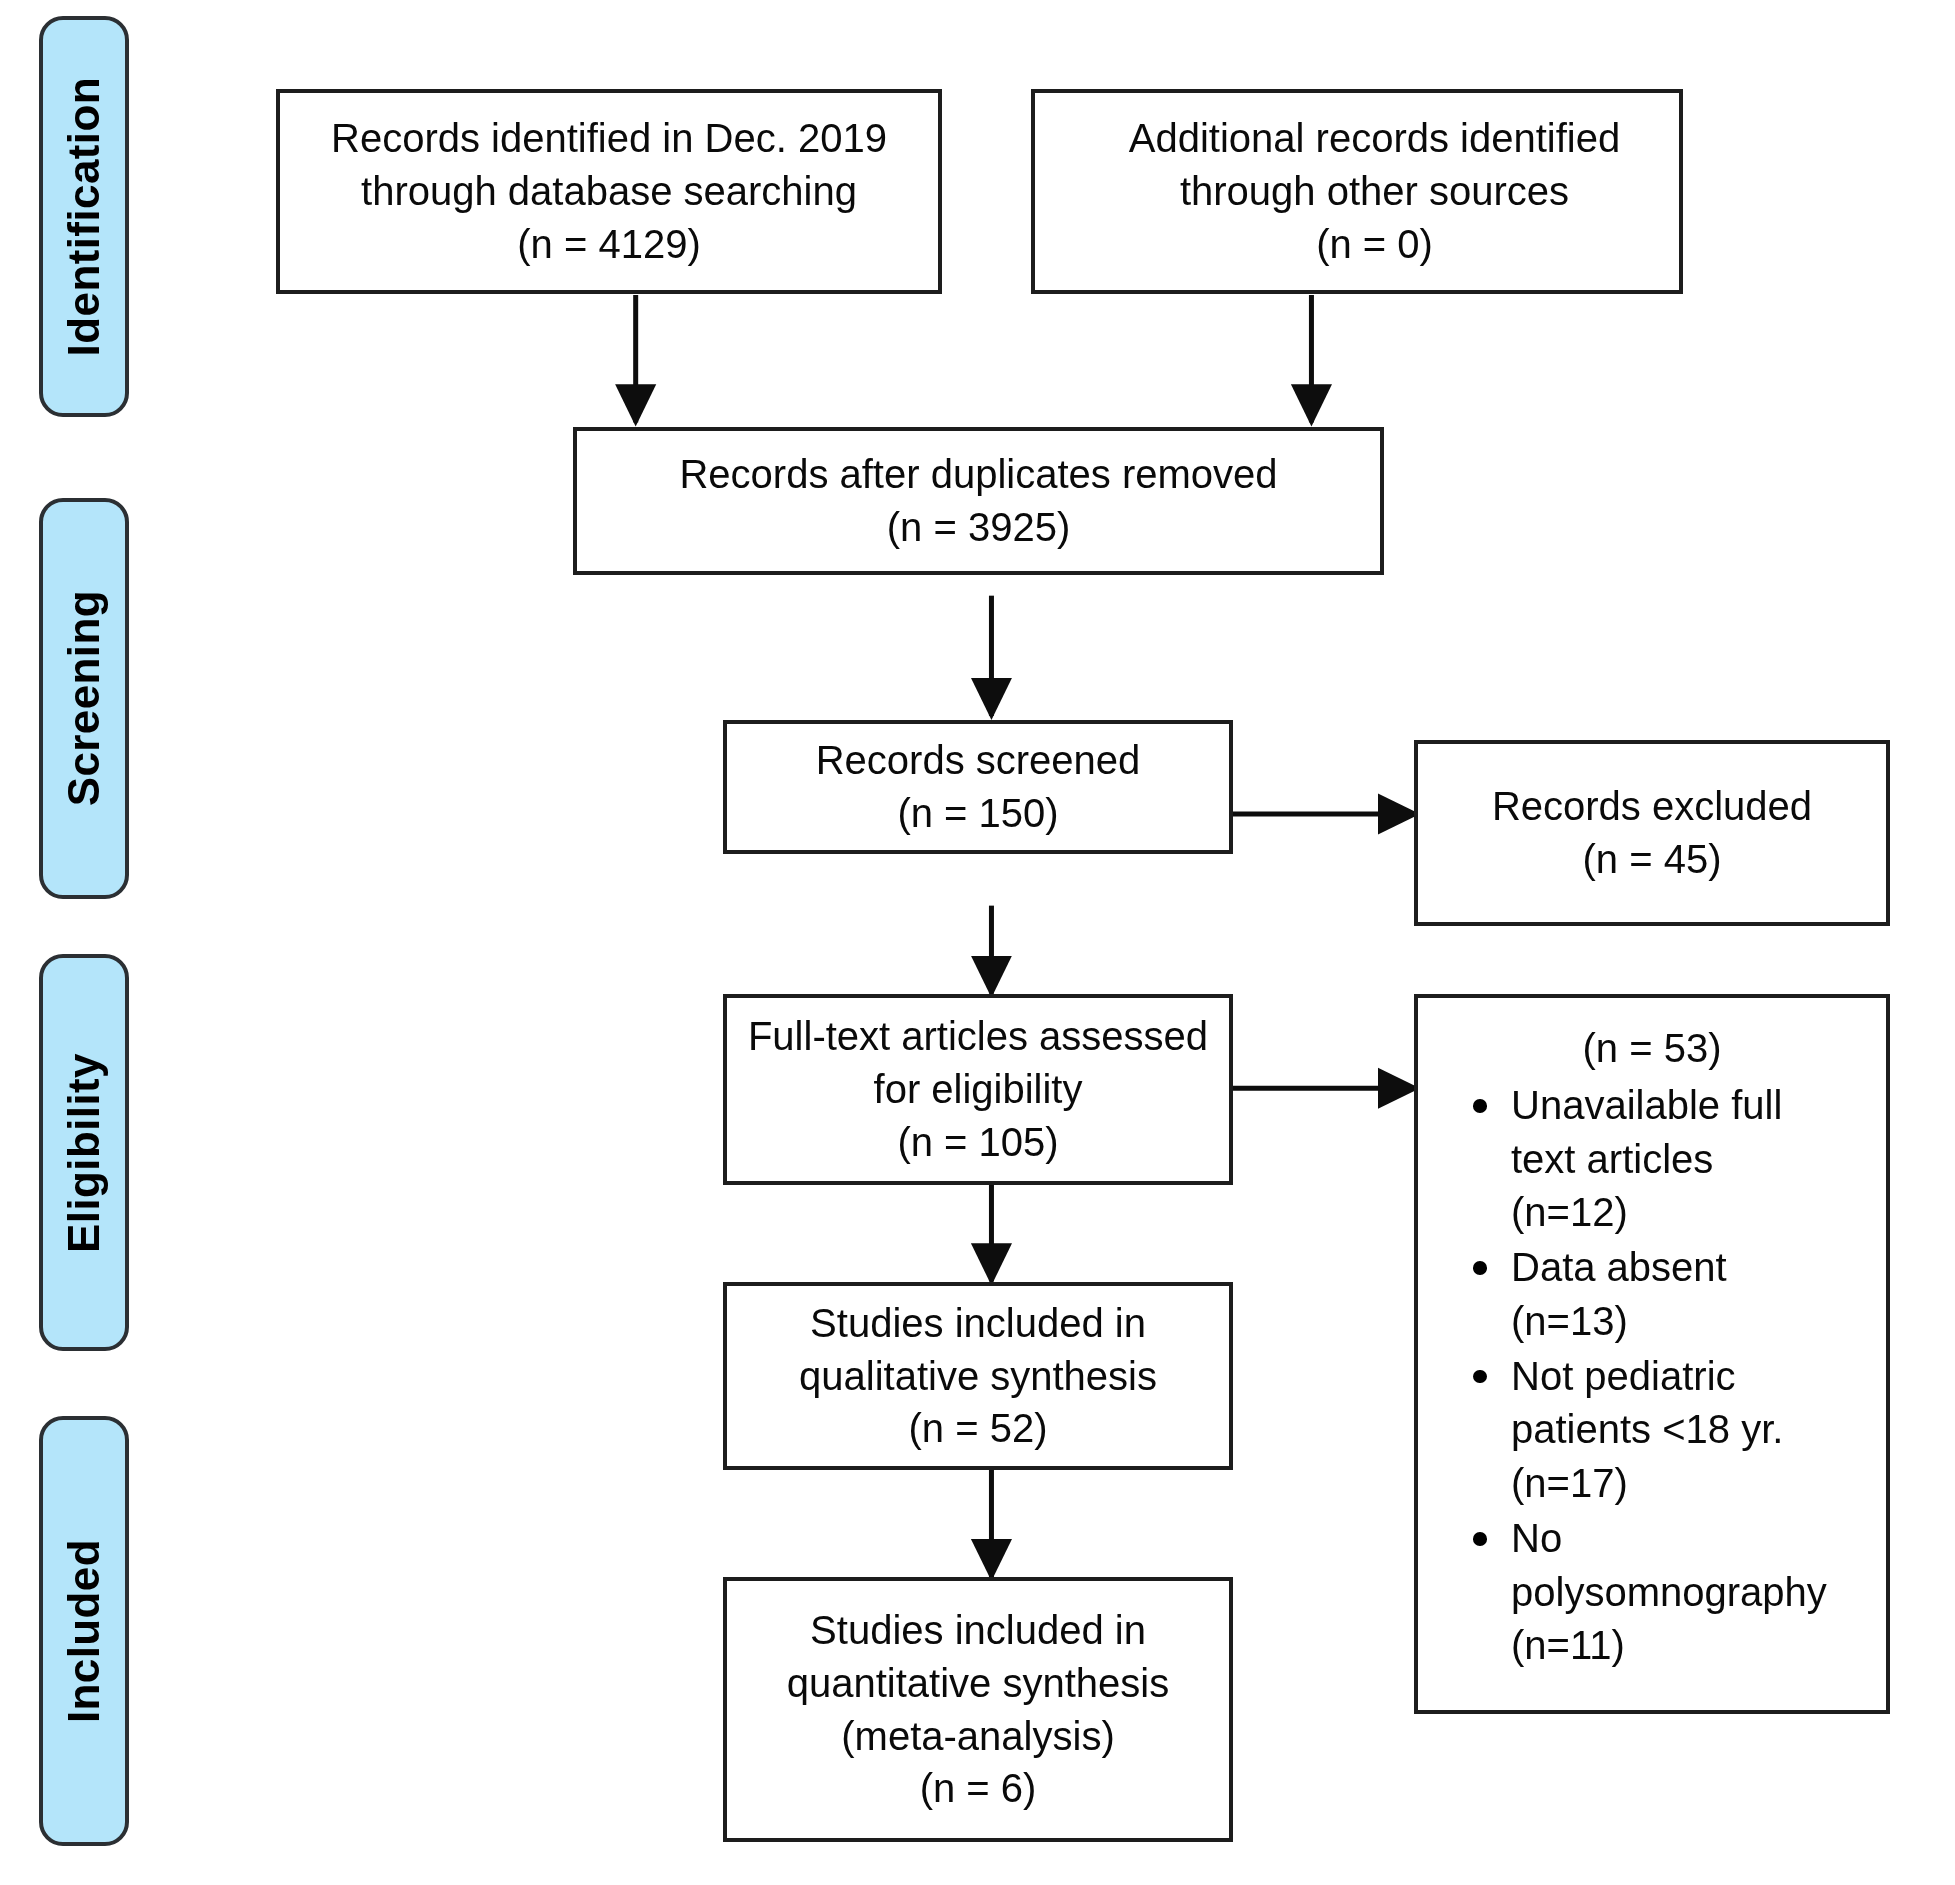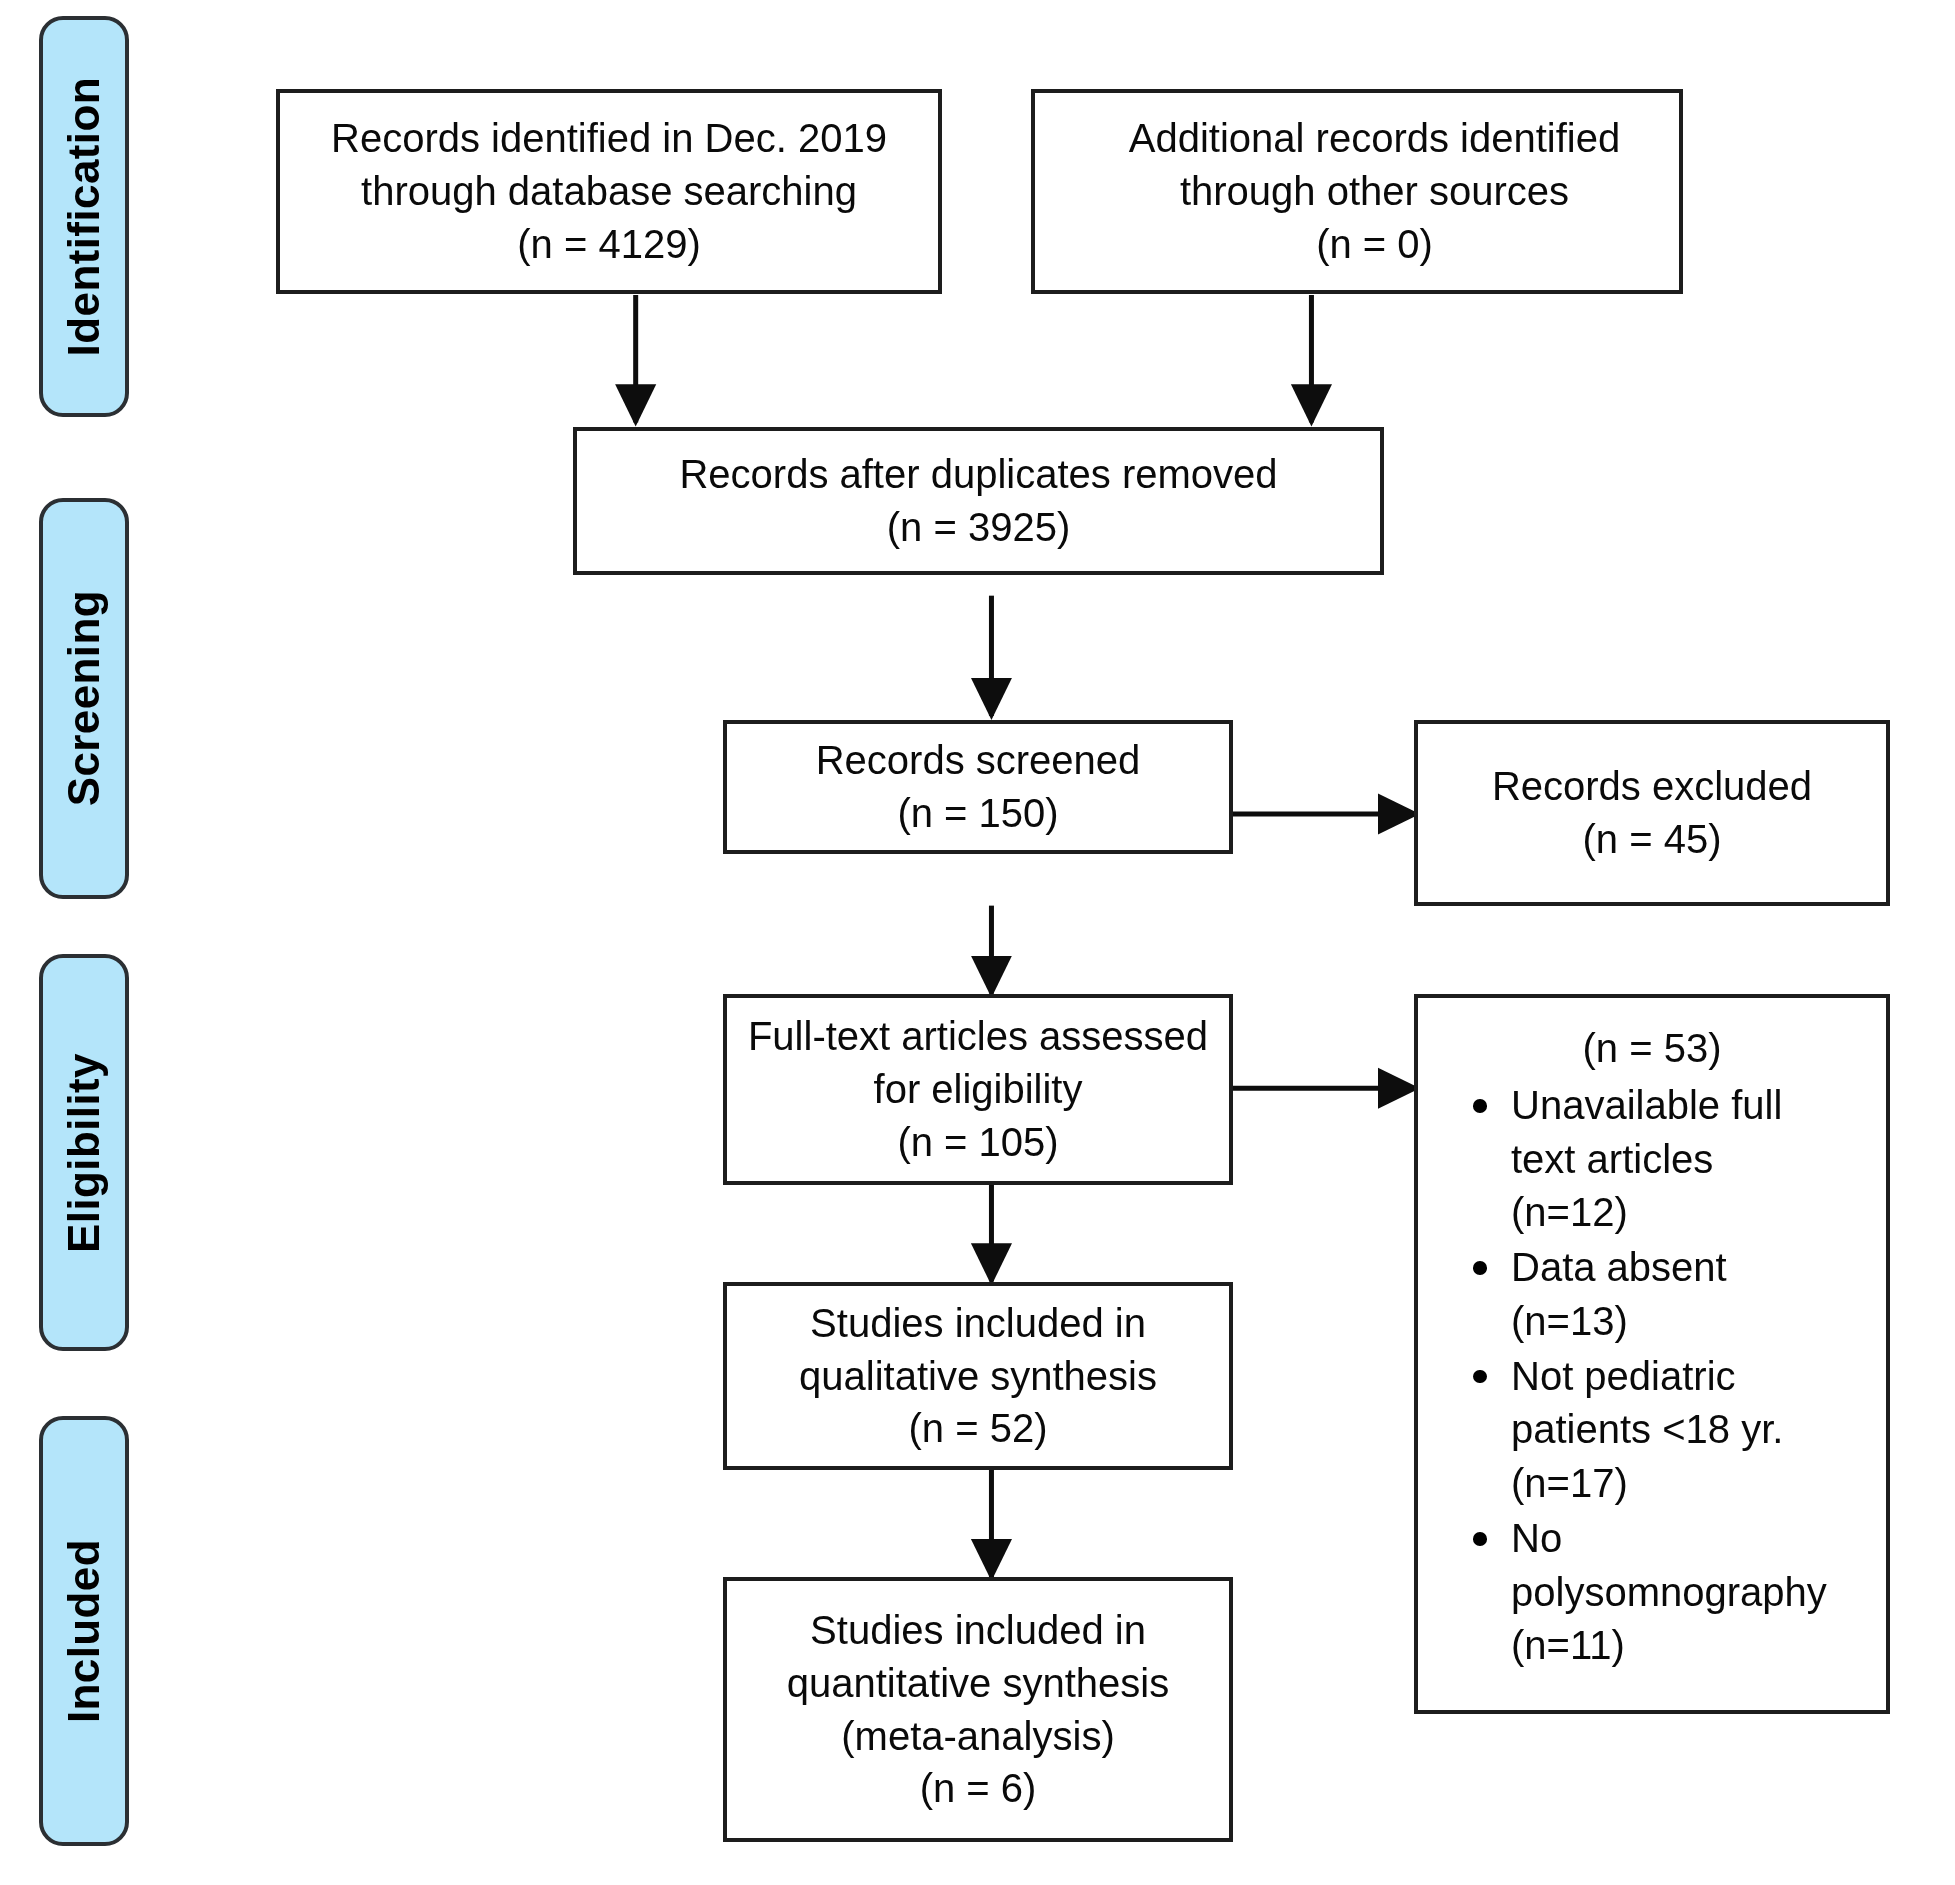--- a/index.html
+++ b/index.html
@@ -160,21 +160,21 @@
   <div class="node" style="left:573px; top:427px; width:811px; height:148px;">
     <div class="line">Records after duplicates removed</div>
     <div class="line">(n = 3925)</div>
   </div>
 
   <div class="node" style="left:723px; top:720px; width:510px; height:134px;">
     <div class="line">Records screened</div>
     <div class="line">(n = 150)</div>
   </div>
 
-  <div class="node" style="left:1414px; top:720px; width:476px; height:186px;">
+  <div class="node" style="left:1414px; top:740px; width:476px; height:186px;">
     <div class="line">Records excluded</div>
     <div class="line">(n = 45)</div>
   </div>
 
   <div class="node" style="left:723px; top:994px; width:510px; height:191px;">
     <div class="line">Full-text articles assessed</div>
     <div class="line">for eligibility</div>
     <div class="line">(n = 105)</div>
   </div>
 

